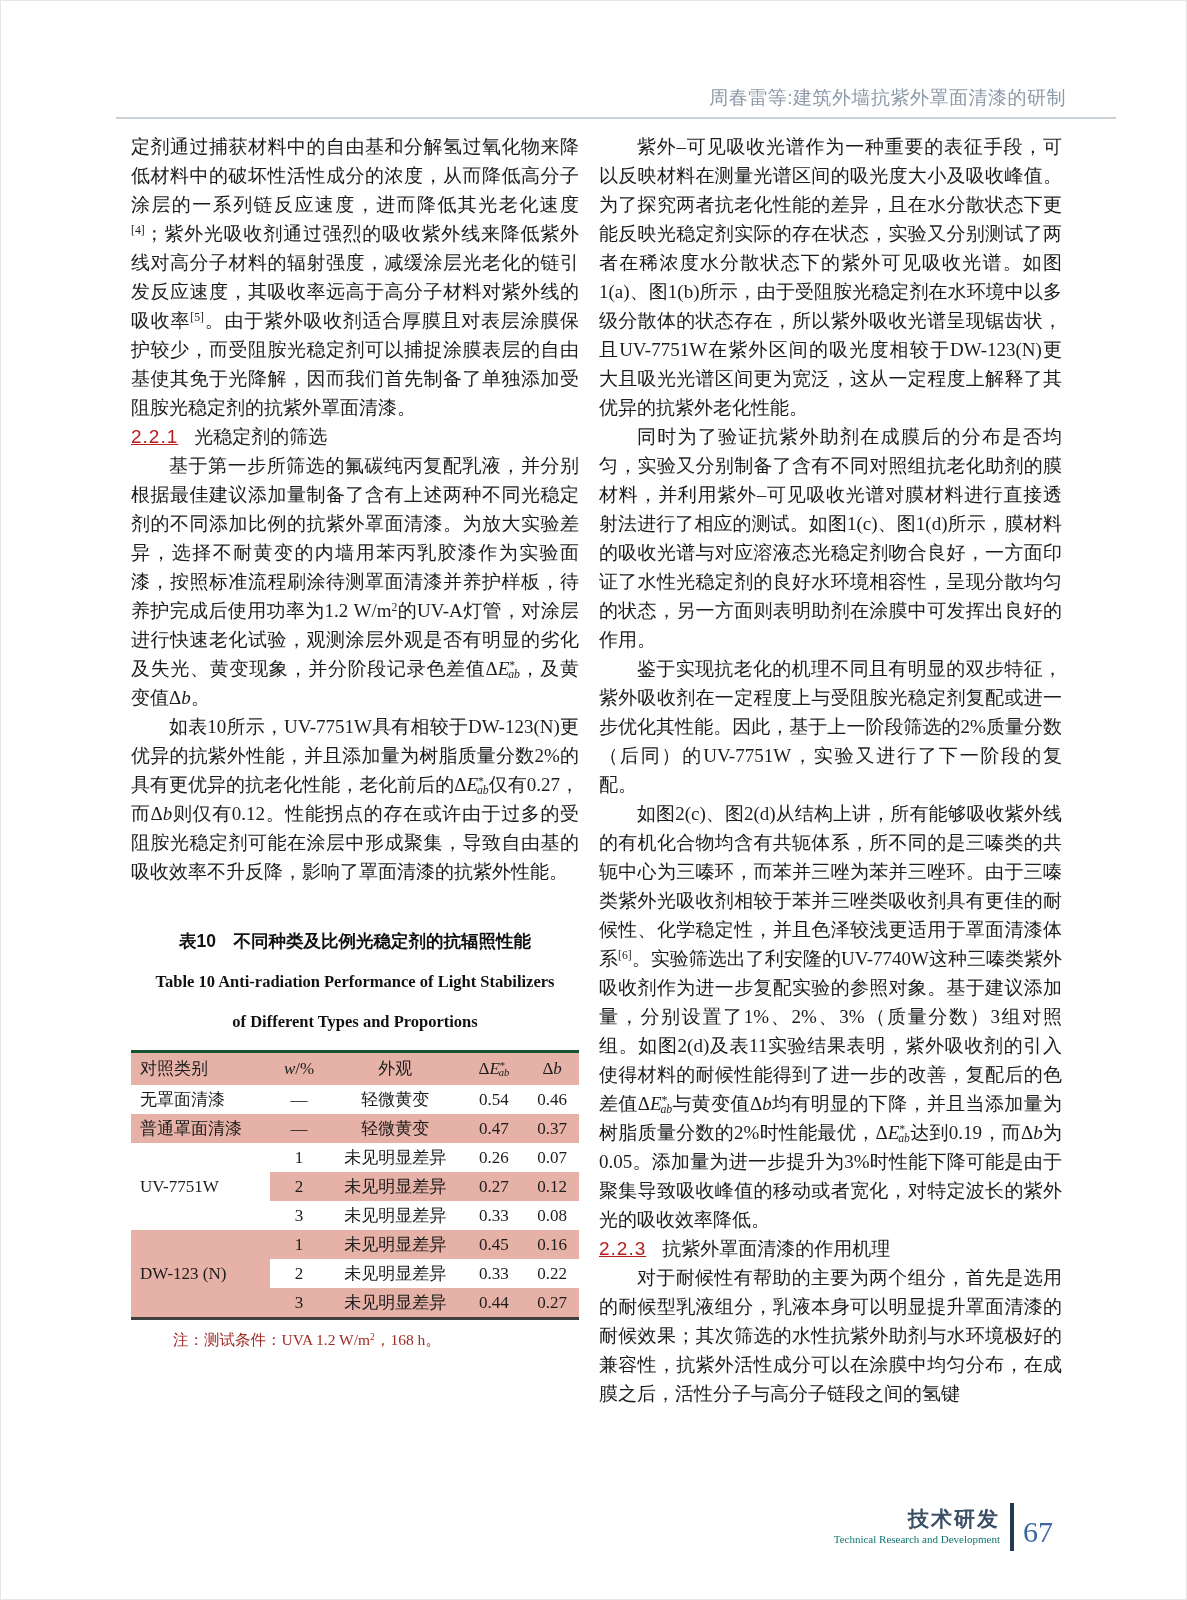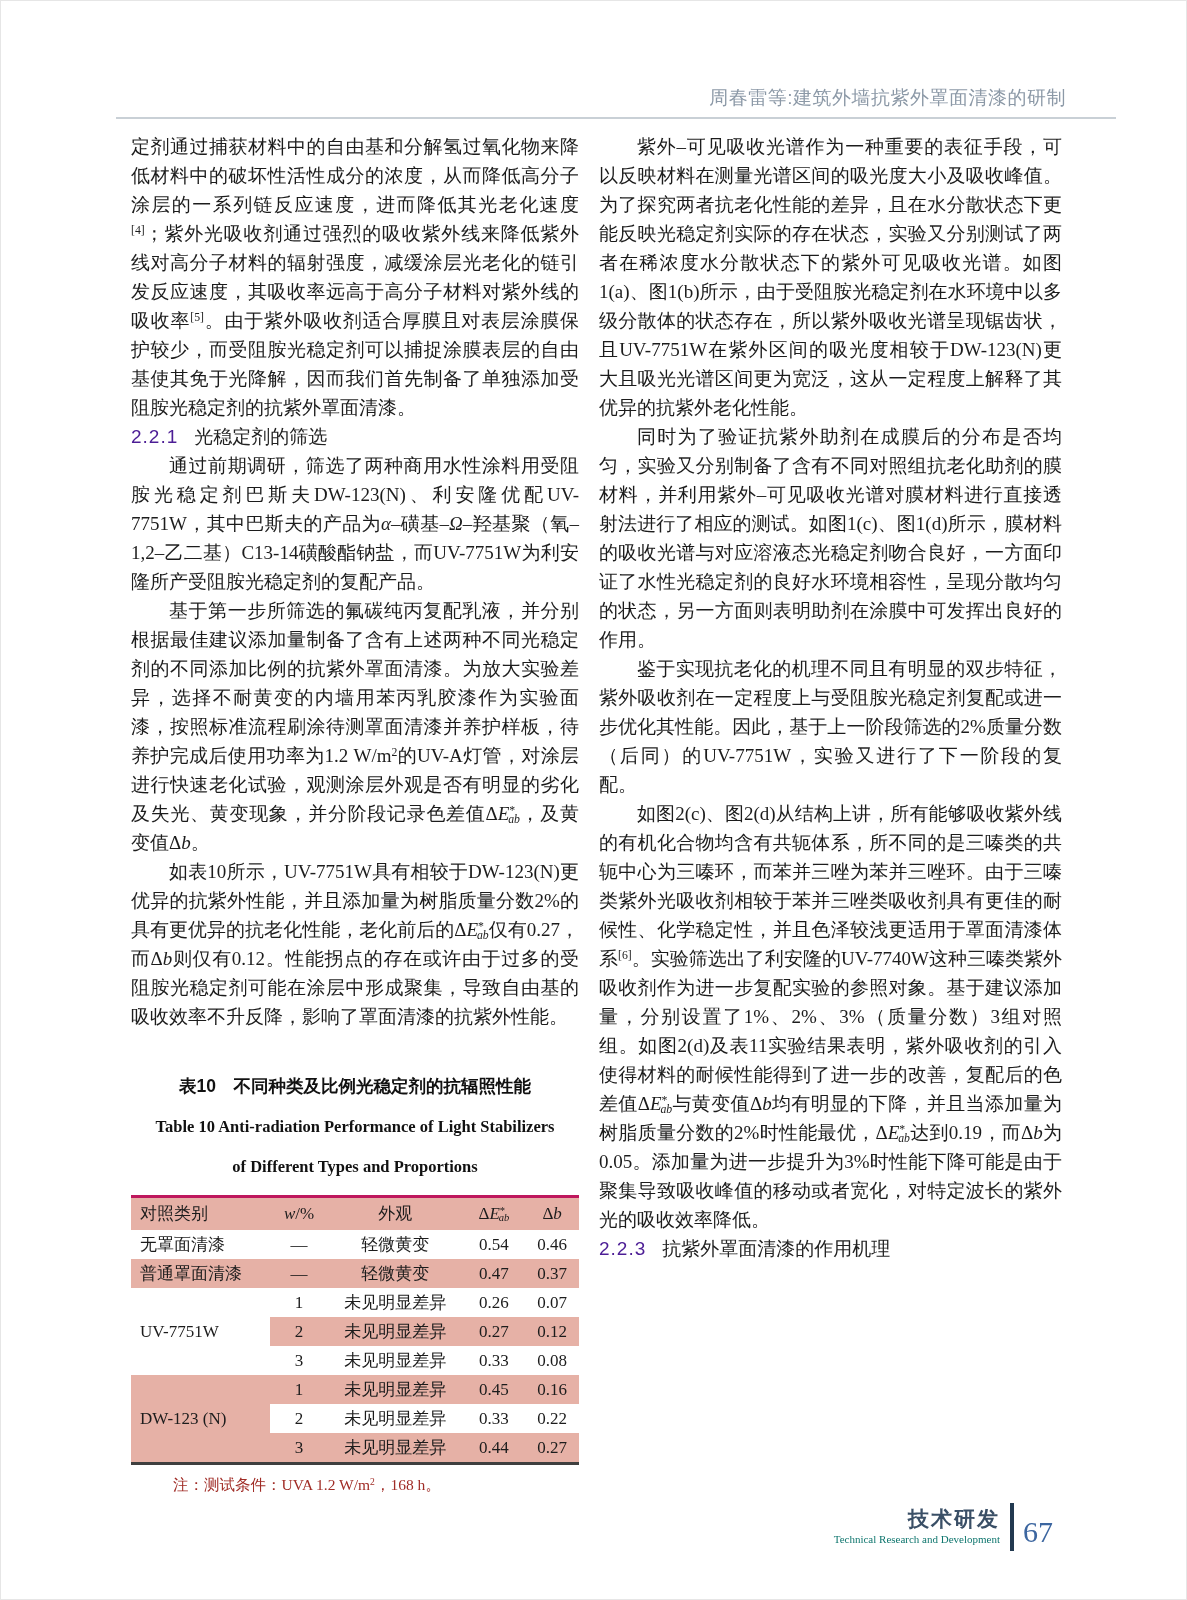--- a/index.html
+++ b/index.html
@@ -20,35 +20,35 @@
   .col{box-sizing:border-box;}
   .col-left{width:448px;}
   .col-right{width:463px;}
   p.body{margin:0;font-size:19px;line-height:29px;text-align:justify;text-justify:inter-ideograph;}
   p.indent{text-indent:2em;}
   .sec-head{
     margin:0;font-size:19px;line-height:29px;
     font-family:"Liberation Sans","DejaVu Sans",sans-serif;color:#222;
     text-align:left;
   }
-  .sec-num{color:#4c1d95;margin-right:16px;letter-spacing:1px;}
+  .sec-num{color:#b91c1c;margin-right:16px;letter-spacing:1px;text-decoration:underline;}
   sup,sub{font-size:0.62em;line-height:0;}
   sup{vertical-align:baseline;position:relative;top:-0.5em;}
   sub{vertical-align:baseline;position:relative;bottom:-0.22em;}
   .tuck{margin-left:-0.6em;}
   .it{font-style:italic;}
   
   .tbl-title-cn{
     margin:42px 0 2px 0;text-align:center;font-weight:bold;font-size:17.5px;line-height:26px;
     font-family:"Liberation Sans","DejaVu Sans",sans-serif;color:#111;
   }
   .tbl-title-en{margin:16px;text-align:center;font-weight:bold;font-size:16.5px;line-height:24px;color:#111;}
   table.t10{
     width:100%;border-collapse:collapse;margin-top:9px;
-    border-top:3px solid #be185d;border-bottom:3px solid #3f3f3f;
+    border-top:3px solid #14532d;border-bottom:3px solid #3f3f3f;
     font-size:17px;
   }
   table.t10 th,table.t10 td{
     font-weight:normal;text-align:center;padding:3px 2px;height:23px;line-height:23px;
   }
   table.t10 th{height:26px;line-height:26px;}
   table.t10 .c1{text-align:left;padding-left:9px;width:31%;}
   table.t10 .c2{width:13%;}
   table.t10 .c3{width:30%;}
   table.t10 .c4{width:14%;}
@@ -78,21 +78,20 @@
 <div class="page">
 
   <div class="running-head">周春雷等:建筑外墙抗紫外罩面清漆的研制</div>
   <div class="head-rule"></div>
 
   <div class="columns">
 
     <div class="col col-left">
       <p class="body">定剂通过捕获材料中的自由基和分解氢过氧化物来降低材料中的破坏性活性成分的浓度，从而降低高分子涂层的一系列链反应速度，进而降低其光老化速度<sup>[4]</sup>；紫外光吸收剂通过强烈的吸收紫外线来降低紫外线对高分子材料的辐射强度，减缓涂层光老化的链引发反应速度，其吸收率远高于高分子材料对紫外线的吸收率<sup>[5]</sup>。由于紫外吸收剂适合厚膜且对表层涂膜保护较少，而受阻胺光稳定剂可以捕捉涂膜表层的自由基使其免于光降解，因而我们首先制备了单独添加受阻胺光稳定剂的抗紫外罩面清漆。</p>
       <p class="sec-head"><span class="sec-num">2.2.1</span><span>光稳定剂的筛选</span></p>
-      <p class="body indent">通过前期调研，筛选了两种商用水性涂料用受阻胺光稳定剂巴斯夫DW-123(N)、利安隆优配UV-7751W，其中巴斯夫的产品为<span class="it">α</span>–磺基–<span class="it">Ω</span>–羟基聚（氧–1,2–乙二基）C13-14磺酸酯钠盐，而UV-7751W为利安隆所产受阻胺光稳定剂的复配产品。</p>
       <p class="body indent">基于第一步所筛选的氟碳纯丙复配乳液，并分别根据最佳建议添加量制备了含有上述两种不同光稳定剂的不同添加比例的抗紫外罩面清漆。为放大实验差异，选择不耐黄变的内墙用苯丙乳胶漆作为实验面漆，按照标准流程刷涂待测罩面清漆并养护样板，待养护完成后使用功率为1.2 W/m<sup>2</sup>的UV-A灯管，对涂层进行快速老化试验，观测涂层外观是否有明显的劣化及失光、黄变现象，并分阶段记录色差值Δ<span class="it">E</span><sup>*</sup><sub class="it tuck">ab</sub>，及黄变值Δ<span class="it">b</span>。</p>
       <p class="body indent">如表10所示，UV-7751W具有相较于DW-123(N)更优异的抗紫外性能，并且添加量为树脂质量分数2%的具有更优异的抗老化性能，老化前后的Δ<span class="it">E</span><sup>*</sup><sub class="it tuck">ab</sub>仅有0.27，而Δ<span class="it">b</span>则仅有0.12。性能拐点的存在或许由于过多的受阻胺光稳定剂可能在涂层中形成聚集，导致自由基的吸收效率不升反降，影响了罩面清漆的抗紫外性能。</p>
 
       <p class="tbl-title-cn">表10　不同种类及比例光稳定剂的抗辐照性能</p>
       <p class="tbl-title-en">Table 10   Anti-radiation Performance of Light Stabilizers</p>
       <p class="tbl-title-en">of Different Types and Proportions</p>
 
       <table class="t10">
         <thead>
           <tr class="pink">
@@ -160,20 +159,21 @@
       </table>
       <p class="tbl-note">注：测试条件：UVA 1.2 W/m<sup>2</sup>，168 h。</p>
     </div>
 
     <div class="col col-right">
       <p class="body indent">紫外–可见吸收光谱作为一种重要的表征手段，可以反映材料在测量光谱区间的吸光度大小及吸收峰值。为了探究两者抗老化性能的差异，且在水分散状态下更能反映光稳定剂实际的存在状态，实验又分别测试了两者在稀浓度水分散状态下的紫外可见吸收光谱。如图1(a)、图1(b)所示，由于受阻胺光稳定剂在水环境中以多级分散体的状态存在，所以紫外吸收光谱呈现锯齿状，且UV-7751W在紫外区间的吸光度相较于DW-123(N)更大且吸光光谱区间更为宽泛，这从一定程度上解释了其优异的抗紫外老化性能。</p>
       <p class="body indent">同时为了验证抗紫外助剂在成膜后的分布是否均匀，实验又分别制备了含有不同对照组抗老化助剂的膜材料，并利用紫外–可见吸收光谱对膜材料进行直接透射法进行了相应的测试。如图1(c)、图1(d)所示，膜材料的吸收光谱与对应溶液态光稳定剂吻合良好，一方面印证了水性光稳定剂的良好水环境相容性，呈现分散均匀的状态，另一方面则表明助剂在涂膜中可发挥出良好的作用。</p>
       <p class="body indent">鉴于实现抗老化的机理不同且有明显的双步特征，紫外吸收剂在一定程度上与受阻胺光稳定剂复配或进一步优化其性能。因此，基于上一阶段筛选的2%质量分数（后同）的UV-7751W，实验又进行了下一阶段的复配。</p>
       <p class="body indent">如图2(c)、图2(d)从结构上讲，所有能够吸收紫外线的有机化合物均含有共轭体系，所不同的是三嗪类的共轭中心为三嗪环，而苯并三唑为苯并三唑环。由于三嗪类紫外光吸收剂相较于苯并三唑类吸收剂具有更佳的耐候性、化学稳定性，并且色泽较浅更适用于罩面清漆体系<sup>[6]</sup>。实验筛选出了利安隆的UV-7740W这种三嗪类紫外吸收剂作为进一步复配实验的参照对象。基于建议添加量，分别设置了1%、2%、3%（质量分数）3组对照组。如图2(d)及表11实验结果表明，紫外吸收剂的引入使得材料的耐候性能得到了进一步的改善，复配后的色差值Δ<span class="it">E</span><sup>*</sup><sub class="it tuck">ab</sub>与黄变值Δ<span class="it">b</span>均有明显的下降，并且当添加量为树脂质量分数的2%时性能最优，Δ<span class="it">E</span><sup>*</sup><sub class="it tuck">ab</sub>达到0.19，而Δ<span class="it">b</span>为0.05。添加量为进一步提升为3%时性能下降可能是由于聚集导致吸收峰值的移动或者宽化，对特定波长的紫外光的吸收效率降低。</p>
       <p class="sec-head"><span class="sec-num">2.2.3</span><span>抗紫外罩面清漆的作用机理</span></p>
+      <p class="body indent">对于耐候性有帮助的主要为两个组分，首先是选用的耐候型乳液组分，乳液本身可以明显提升罩面清漆的耐候效果；其次筛选的水性抗紫外助剂与水环境极好的兼容性，抗紫外活性成分可以在涂膜中均匀分布，在成膜之后，活性分子与高分子链段之间的氢键</p>
     </div>
 
   </div>
 
   <div class="footer">
     <div class="footer-titles">
       <div class="footer-cn">技术研发</div>
       <div class="footer-en">Technical Research and Development</div>
     </div>
     <div class="footer-bar"></div>

